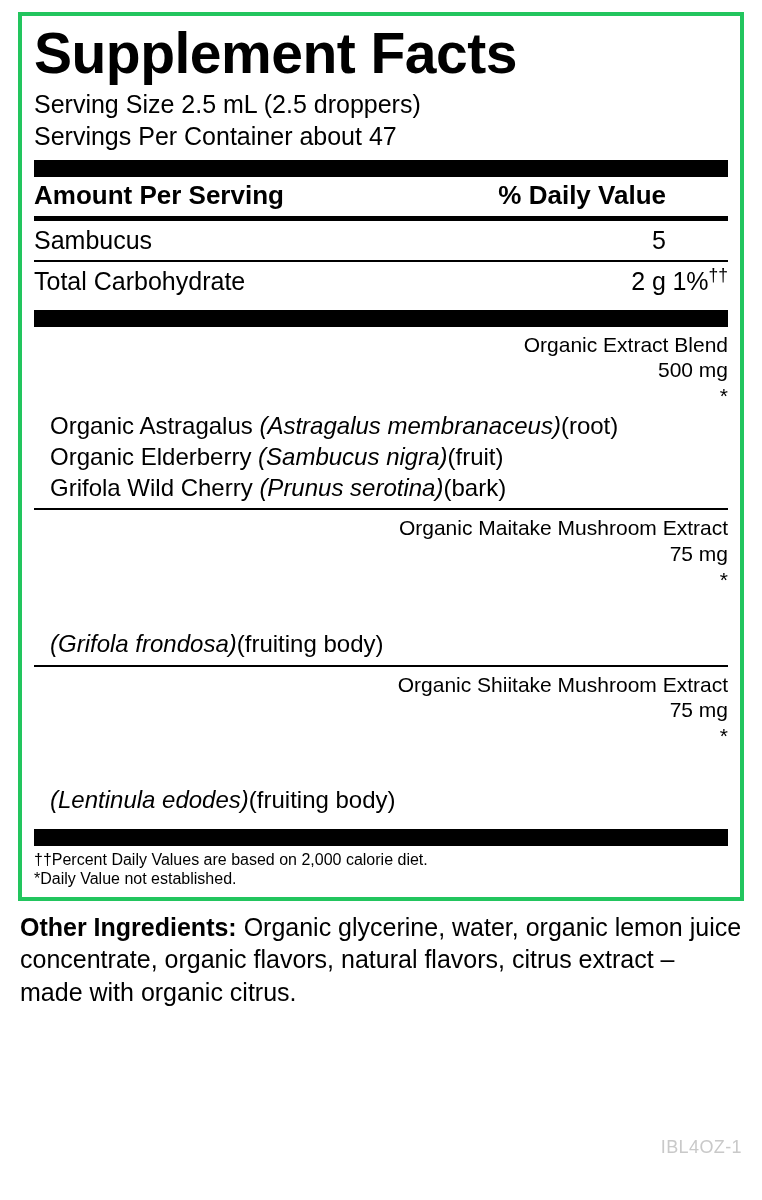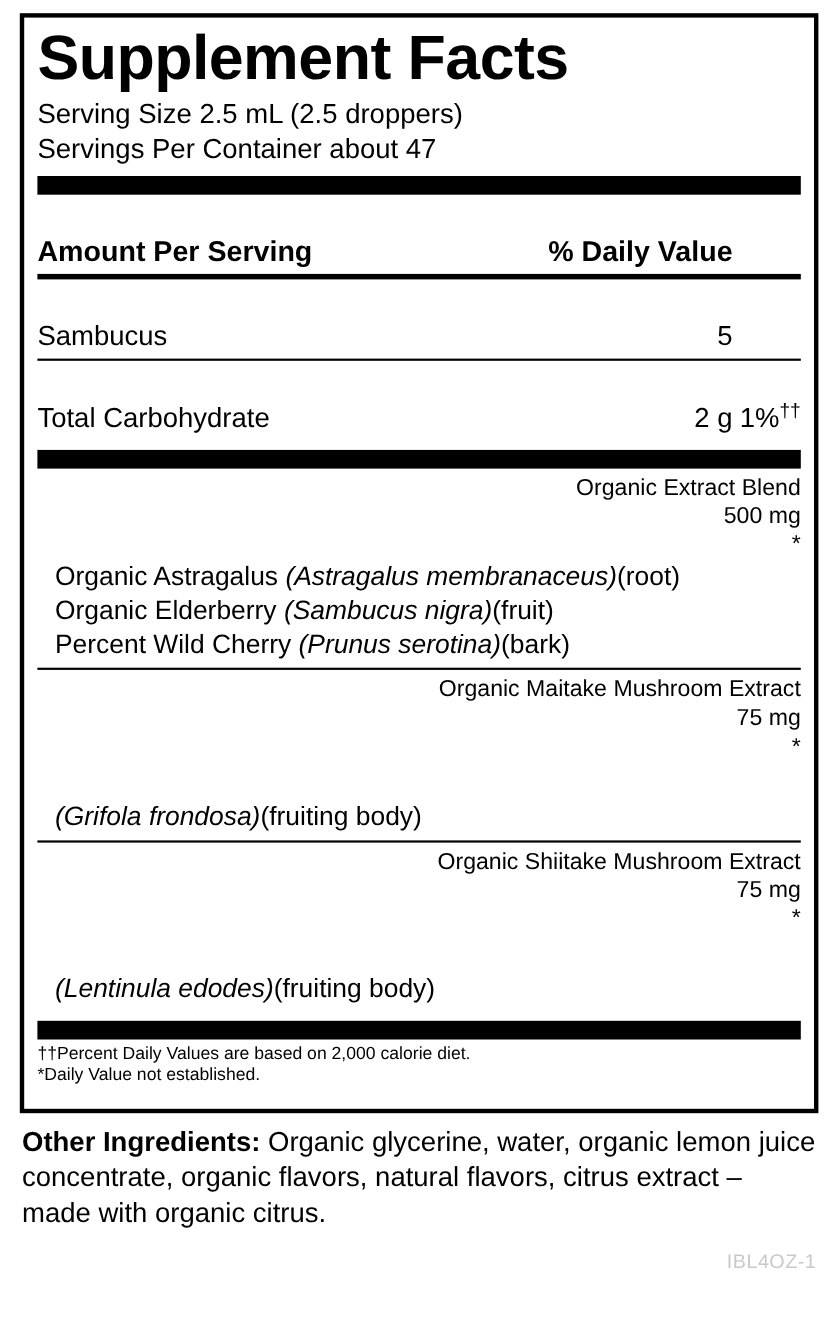--- a/index.html
+++ b/index.html
@@ -17,23 +17,23 @@
   .page {
     position: relative;
     width: 762px;
     height: 1200px;
     box-sizing: border-box;
     padding: 12px 18px 0 18px;
   }
 
   
   .panel {
-    border: 4px solid #000000;
+    border: 4px solid #22c55e;
     box-sizing: border-box;
-    padding: 6px 12px 20px 12px;
+    padding: 6px 12px 8px 12px;
   }
   .sf-title {
     font-size: 57px;
     font-weight: bold;
     line-height: 1.02;
     letter-spacing: -0.5px;
     margin: 2px 0 6px 0;
     white-space: nowrap;
   }
   .serving-line {
@@ -58,21 +58,20 @@
     margin: 0;
   }
 
   .row {
     display: flex;
     align-items: flex-start;
     justify-content: space-between;
     font-size: 25px;
     line-height: 1.22;
     padding: 4px 0 5px 0;
-    margin-top: 33px;
   }
   .row.header {
     font-weight: bold;
     font-size: 26px;
     padding: 3px 0 4px 0;
   }
   .row .left {
     flex: 1 1 auto;
     text-align: left;
     white-space: nowrap;
@@ -188,21 +187,21 @@
     <div class="rule-thick"></div>
 
     <div class="ing-block">
       <div class="ing-main">
         <span class="left">Organic Extract Blend</span>
         <span class="mid">500 mg</span>
         <span class="right star">*</span>
       </div>
       <div class="ing-sub"><span>Organic Astragalus </span><i>(Astragalus membranaceus)</i><span>(root)</span></div>
       <div class="ing-sub"><span>Organic Elderberry </span><i>(Sambucus nigra)</i><span>(fruit)</span></div>
-      <div class="ing-sub"><span>Percent Wild Cherry </span><i>(Prunus serotina)</i><span>(bark)</span></div>
+      <div class="ing-sub"><span>Grifola Wild Cherry </span><i>(Prunus serotina)</i><span>(bark)</span></div>
     </div>
 
     <div class="rule-thin"></div>
 
     <div class="ing-block">
       <div class="ing-main">
         <span class="left">Organic Maitake Mushroom Extract</span>
         <span class="mid">75 mg</span>
         <span class="right star">*</span>
       </div>

